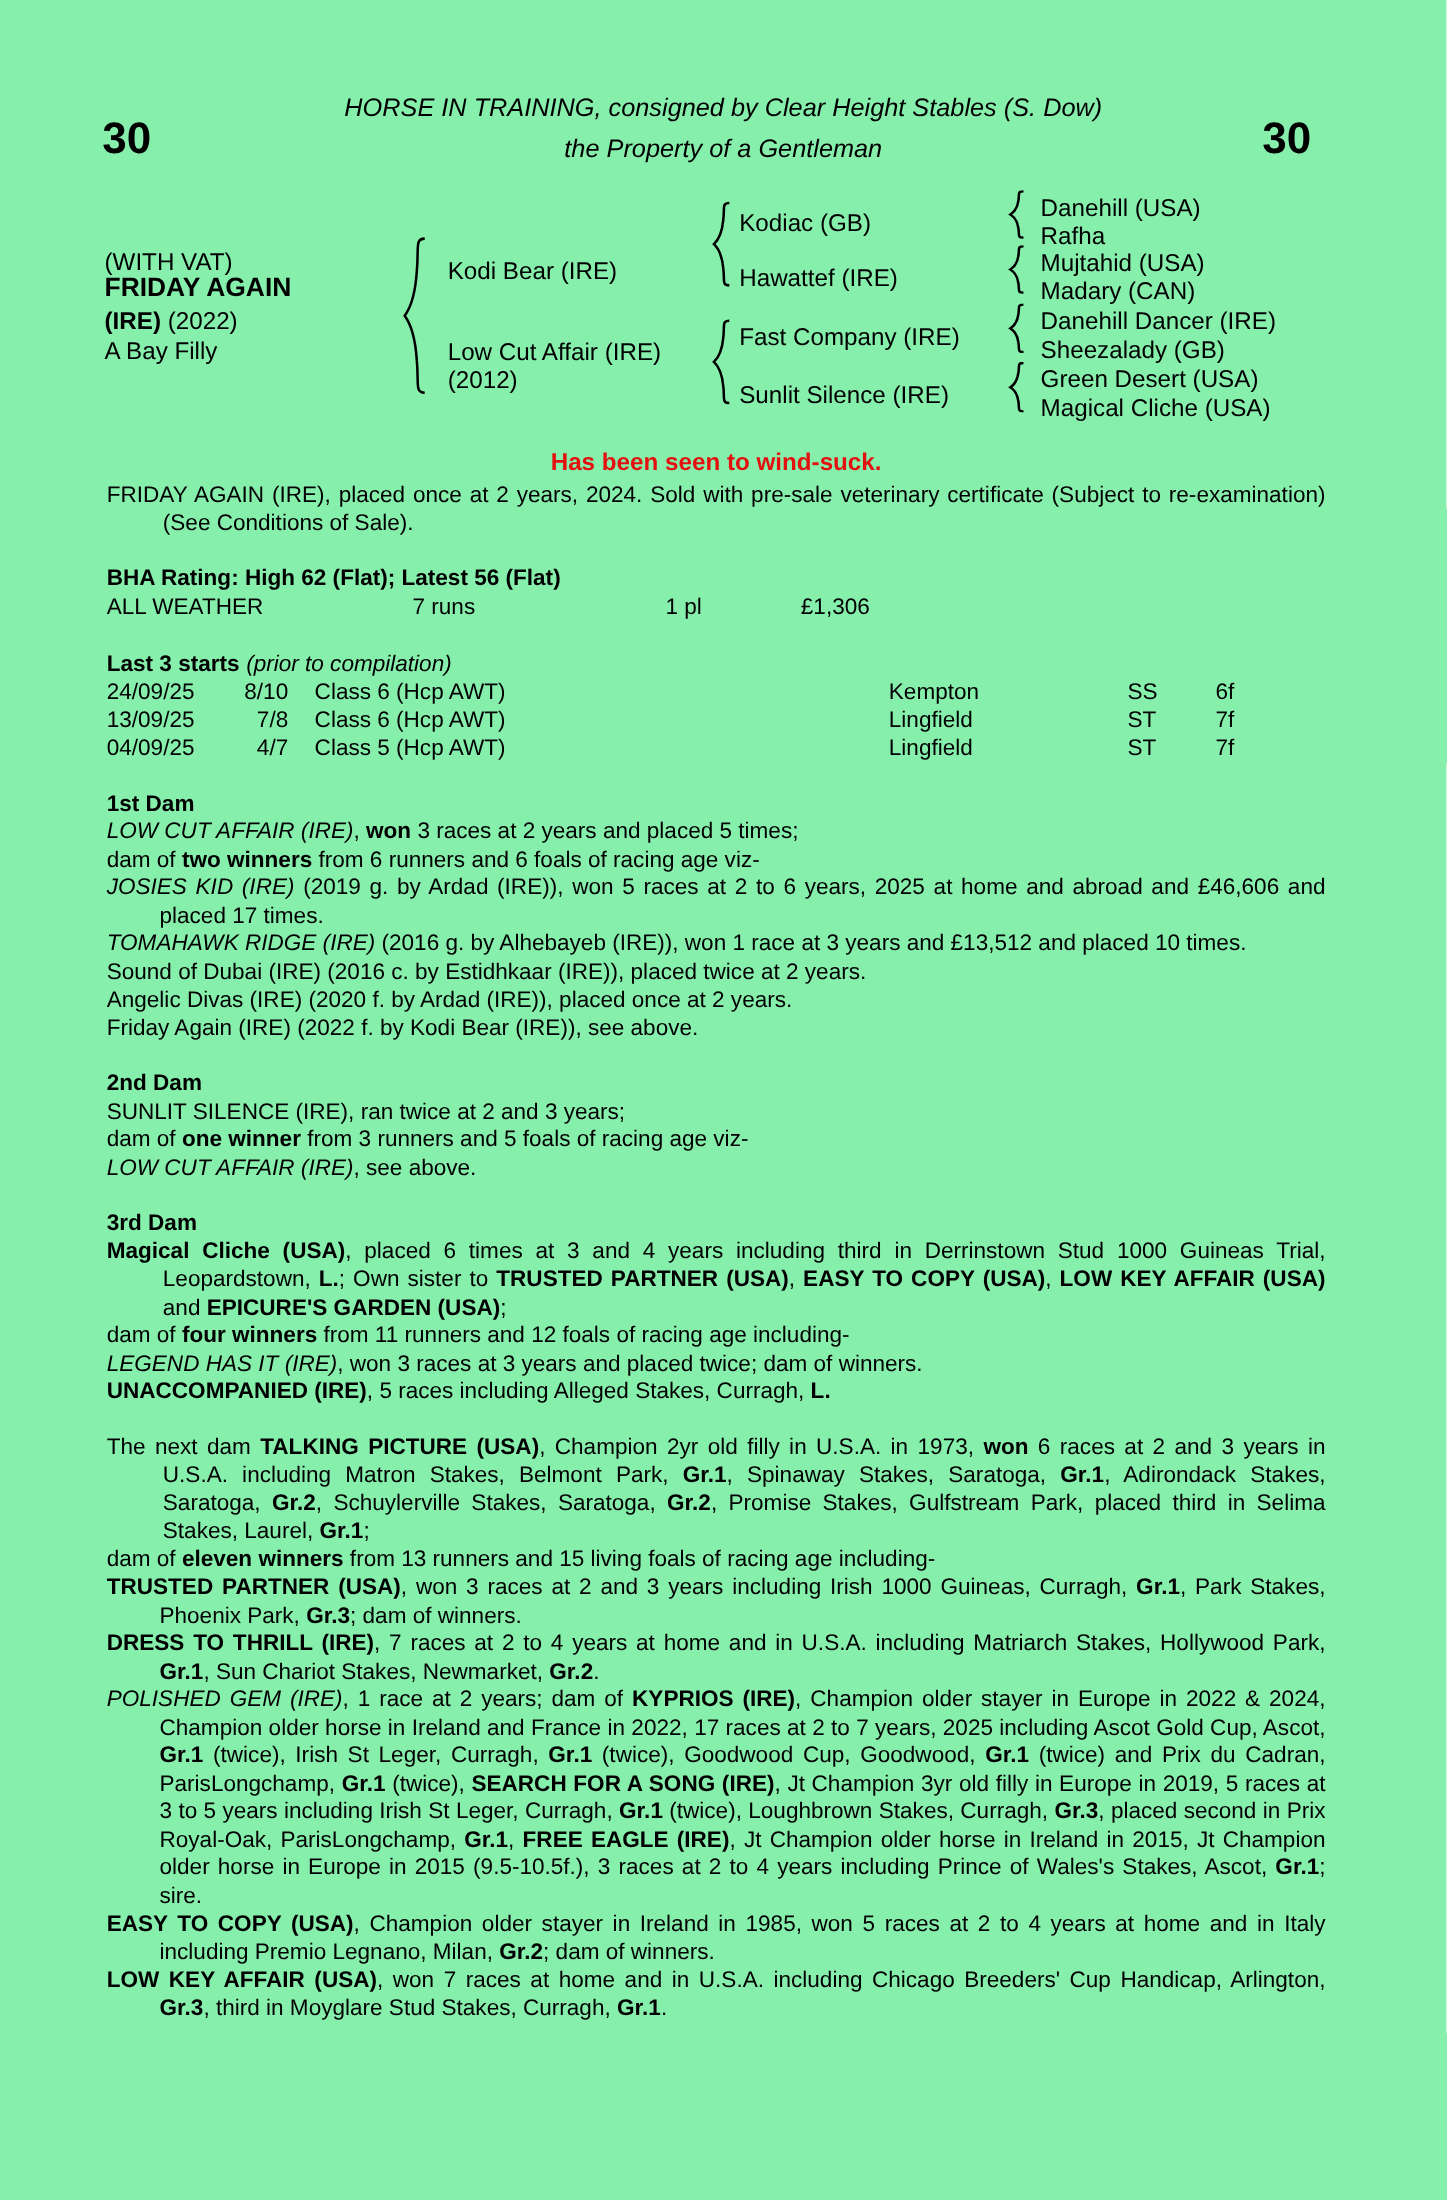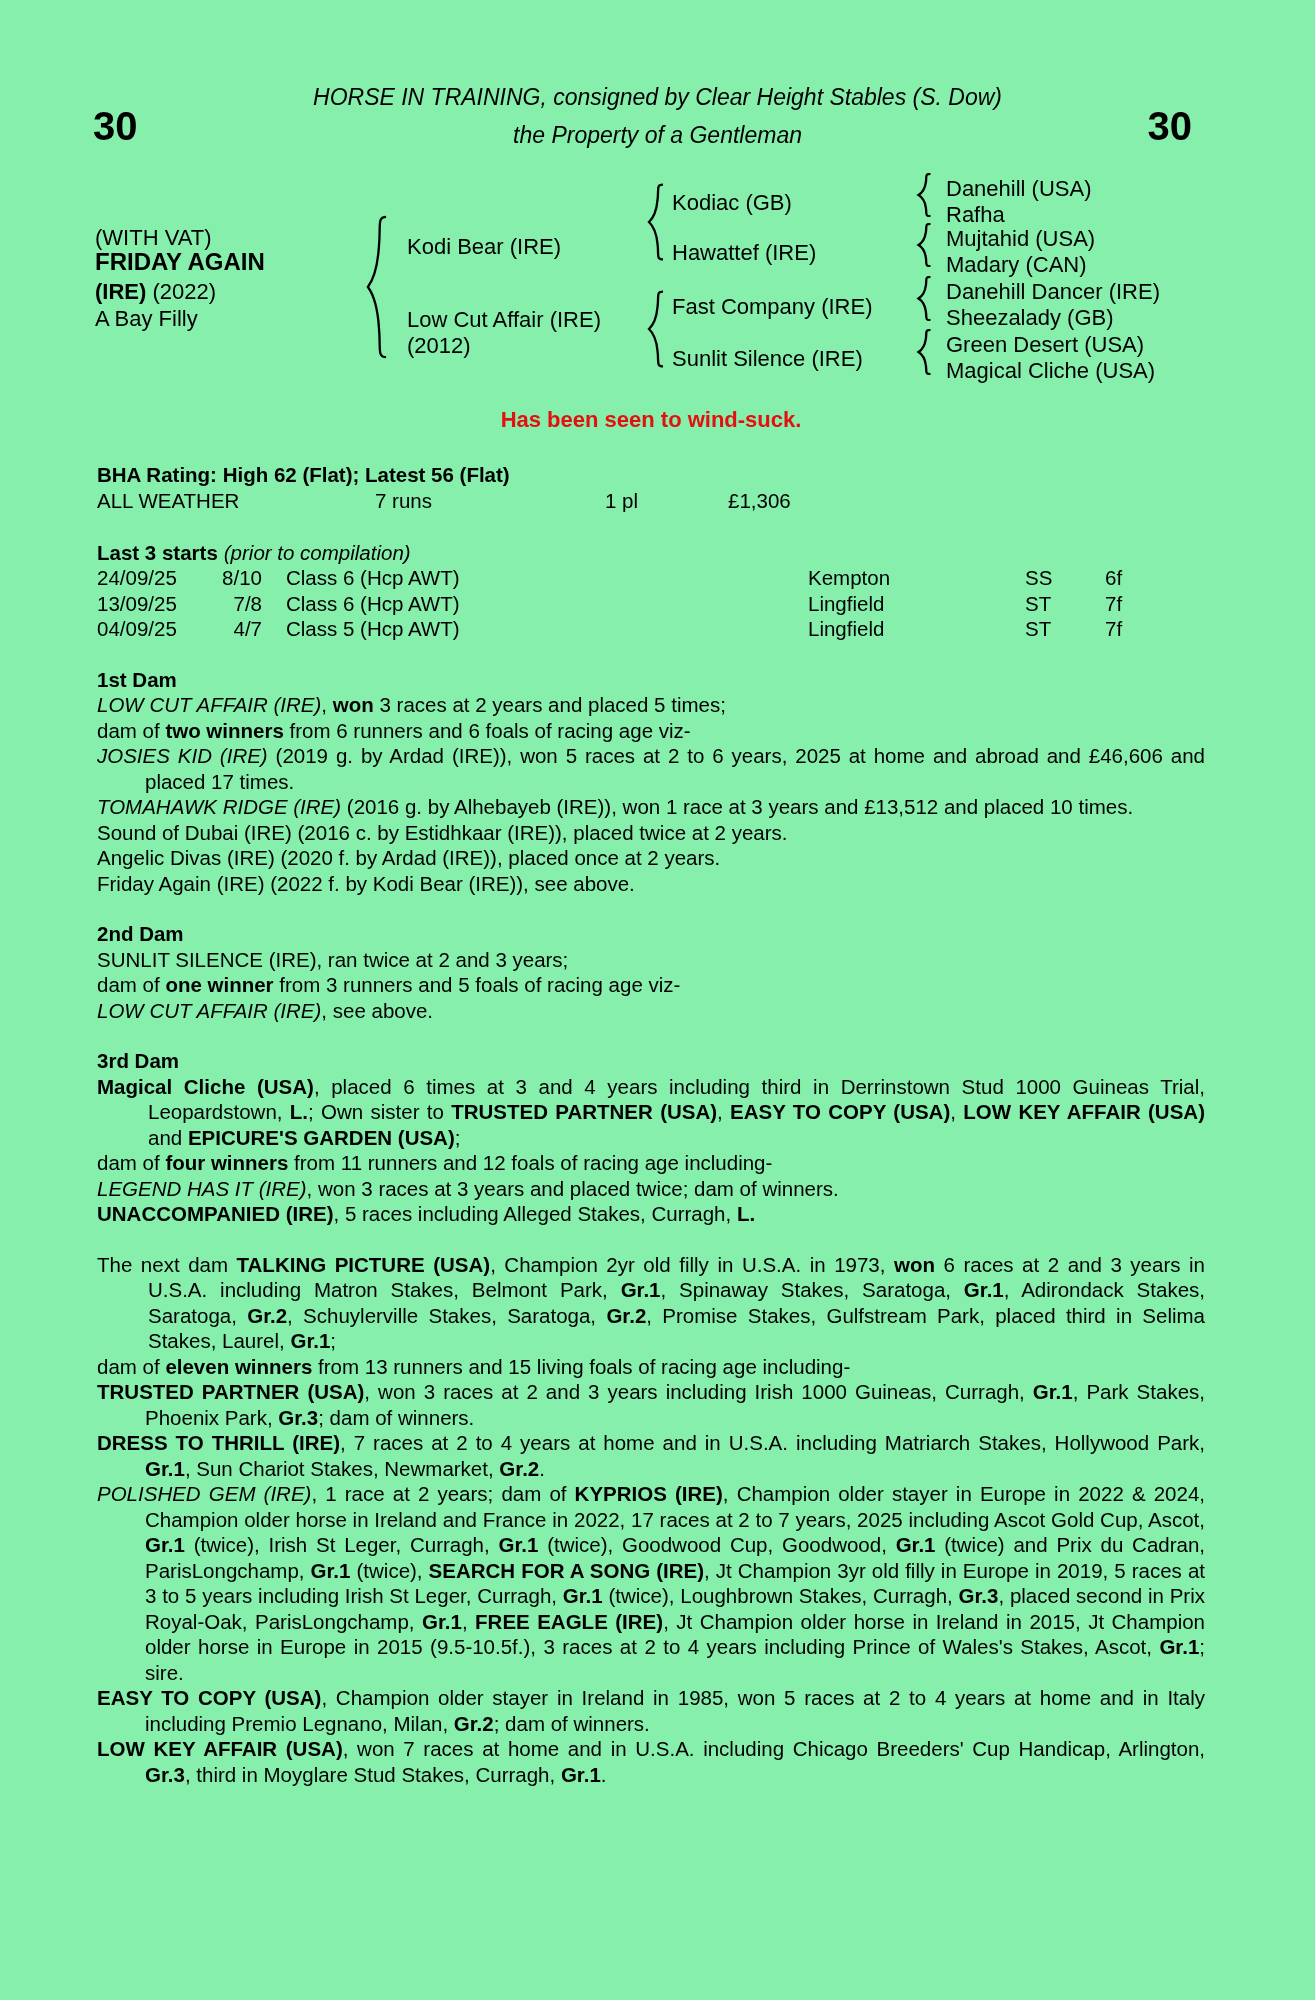--- a/index.html
+++ b/index.html
@@ -118,20 +118,21 @@
     <div class="abs g4" style="top:26px;"><span>Danehill (USA)</span><br><span>Rafha</span></div>
     <div class="abs g4" style="top:76px;"><span>Mujtahid (USA)</span><br><span>Madary (CAN)</span></div>
     <div class="abs g4" style="top:129px;"><span>Danehill Dancer (IRE)</span><br><span>Sheezalady (GB)</span></div>
     <div class="abs g4" style="top:182px;"><span>Green Desert (USA)</span><br><span>Magical Cliche (USA)</span></div>
   </div>
 
   <div class="notice" style="color: rgb(228, 16, 16);">Has been seen to wind-suck.</div>
 
   <div class="bodycol">
 
+    <p class="l0"><span>FRIDAY AGAIN (IRE), placed once at 2 years, 2024. Sold with pre-sale veterinary certificate (Subject to re-examination) (See Conditions of Sale).</span></p>
 
     <div class="sec">
       <p class="b nojust">BHA Rating: High 62 (Flat); Latest 56 (Flat)</p>
       <div class="statsrow">
         <span class="st-surface">ALL WEATHER</span>
         <span class="st-runs">7 runs</span>
         <span class="st-placed">1 pl</span>
         <span class="st-earn">£1,306</span>
       </div>
     </div>

